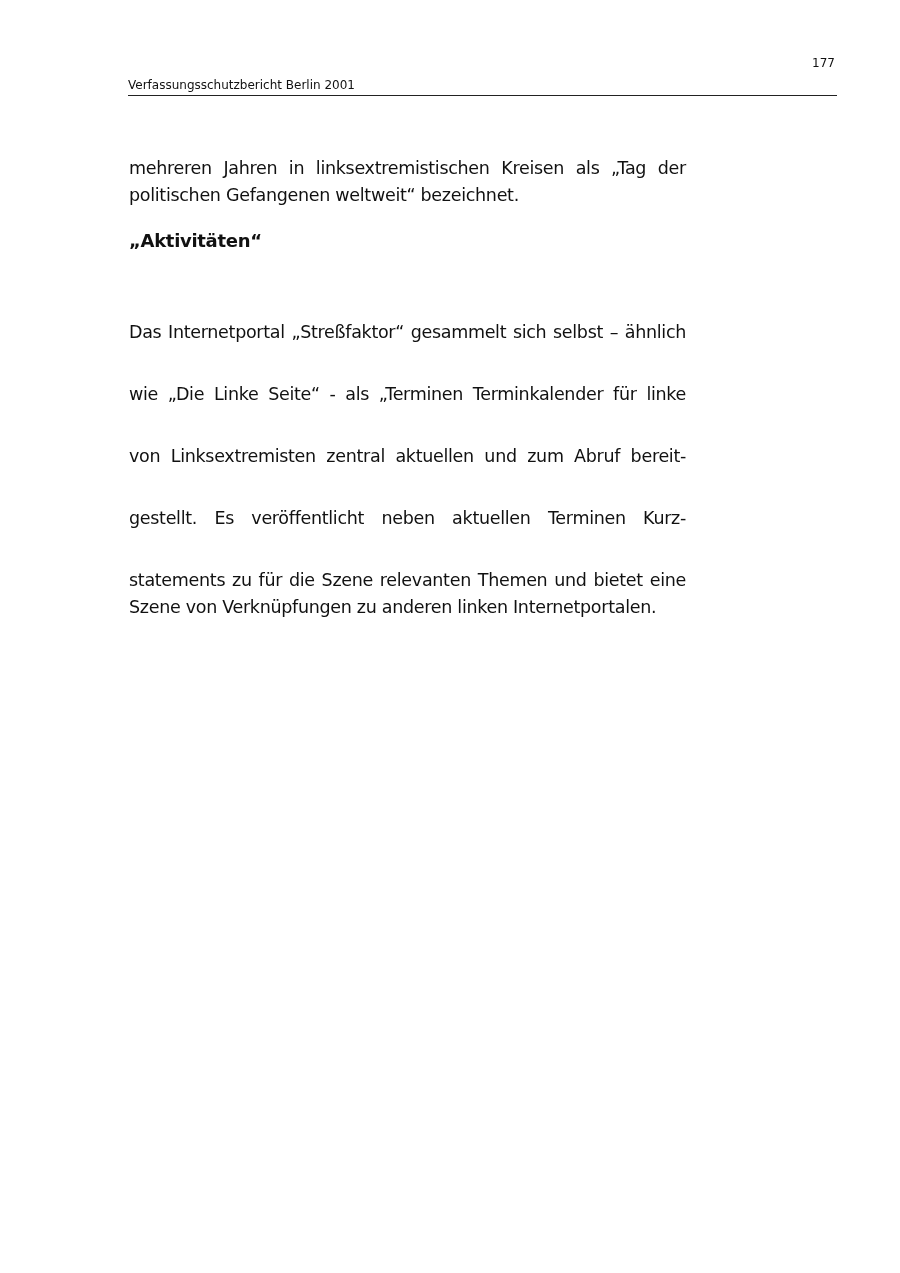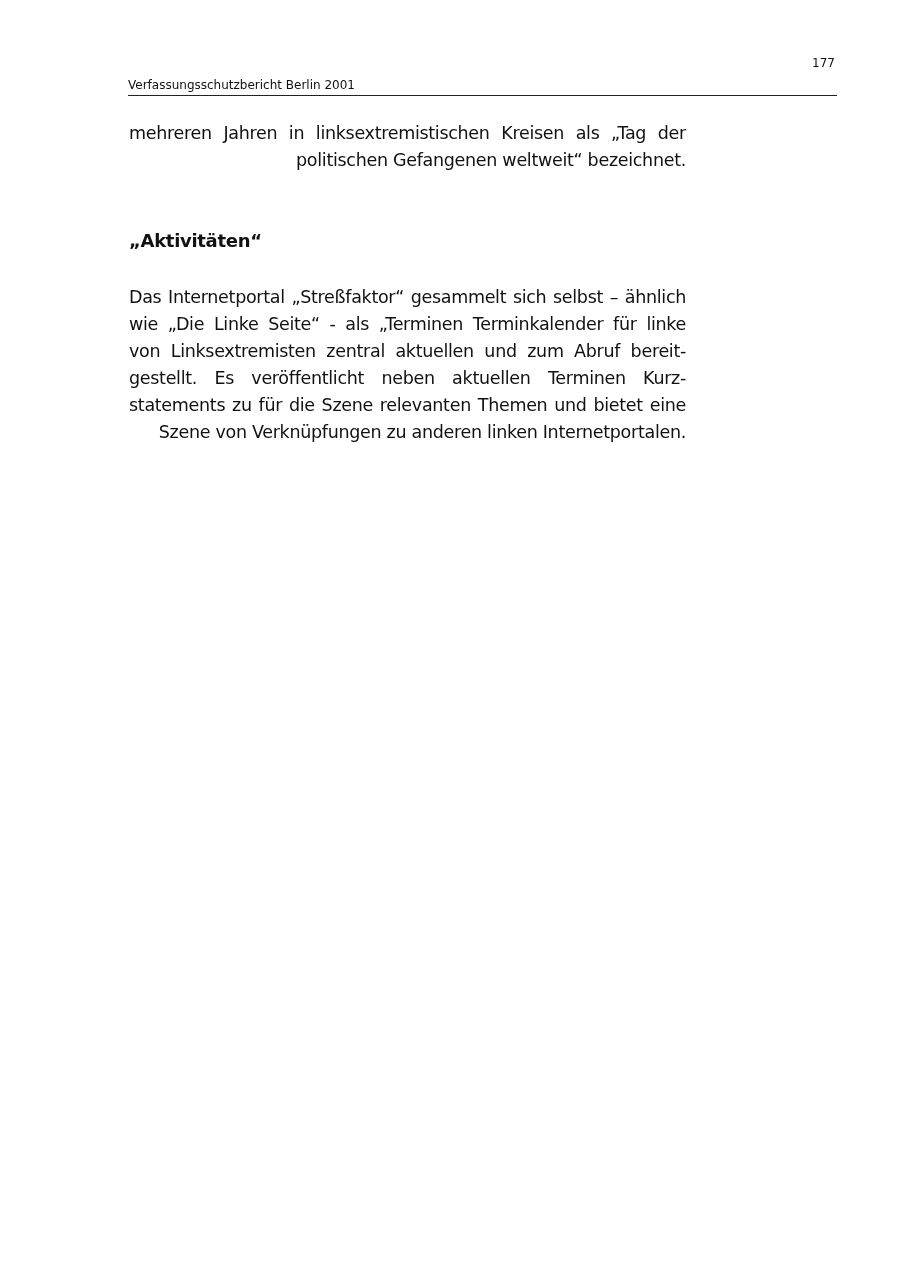--- a/index.html
+++ b/index.html
@@ -2,22 +2,22 @@
 <html><head>
 <meta charset="utf-8">
 <style>
   html, body { margin: 0; padding: 0; background: #ffffff; }
   body { width: 900px; height: 1273px; position: relative; overflow: hidden;
          font-family: "DejaVu Sans", "Liberation Sans", sans-serif; color: #111; }
   .page-number { position: absolute; top: 56px; right: 65px; font-size: 12px; }
   .running-header { position: absolute; top: 78px; left: 128px; font-size: 12px; }
   .header-rule { position: absolute; top: 95px; left: 128px; width: 709px; height: 0; border-top: 1px solid #222; }
   .para { position: absolute; left: 129px; width: 557px; font-size: 17.5px; letter-spacing: -0.3px; }
-  .line { height: 27px; line-height: 27px; white-space: nowrap; text-align: right; }
-  .line.j { text-align: justify; text-align-last: justify; }
+  .line { height: 27px; line-height: 27px; white-space: nowrap; }
+  .line.j { text-align: justify; text-align-last: justify; margin-top: 35px; }
   .heading { position: absolute; left: 129px; top: 230px; font-size: 18px; font-weight: bold; letter-spacing: -0.3px; }
 </style>
 </head>
 <body>
 
 <div class="page-number">177</div>
 <div class="running-header">Verfassungsschutzbericht Berlin 2001</div>
 <div class="header-rule"></div>
 
 <div class="para" style="top:120px;">

